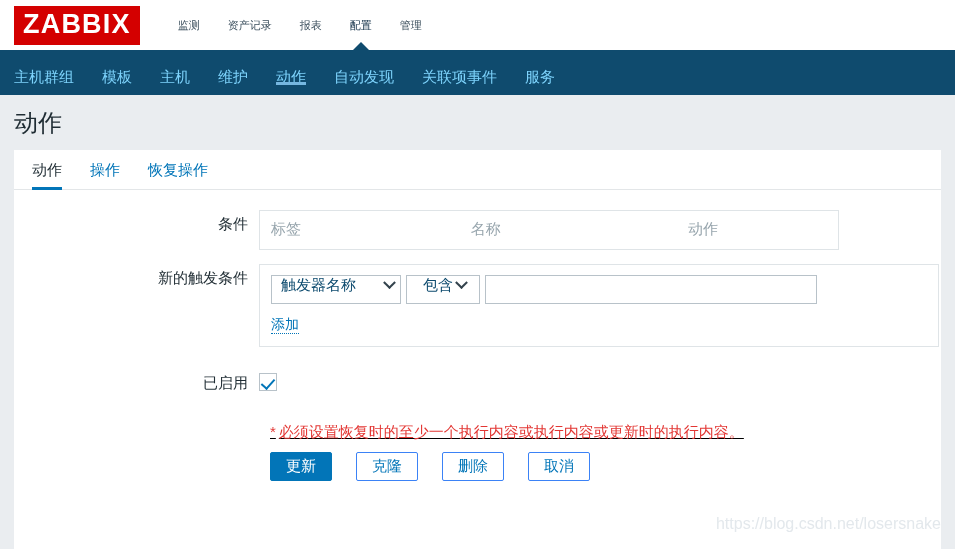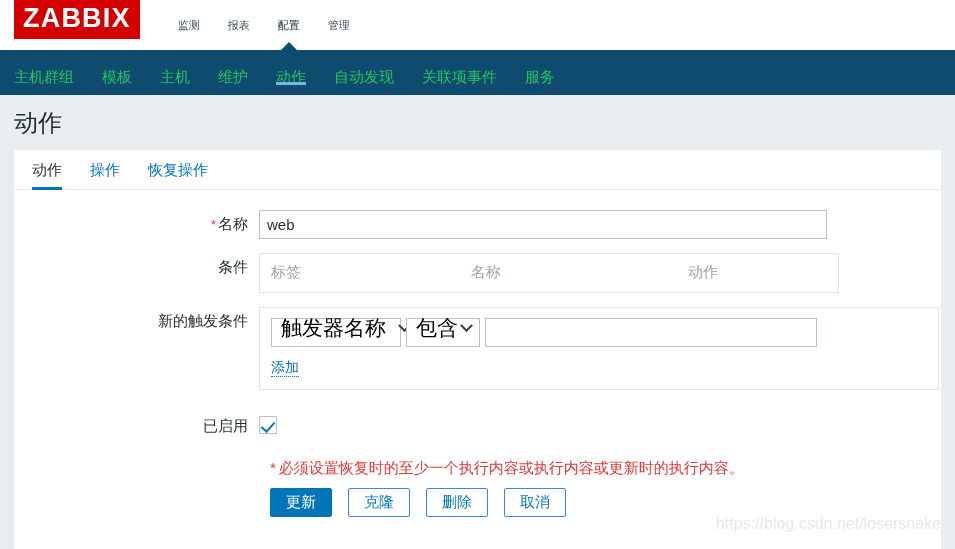--- a/index.html
+++ b/index.html
@@ -10,21 +10,21 @@
     background: #eaedf0;
     font-family: "Liberation Sans", "DejaVu Sans", sans-serif;
   }
 
   
   .top-header {
     position: relative;
     height: 50px;
     background: #ffffff;
     display: flex;
-    align-items: flex-start;
+    align-items: center;
     padding-left: 14px;
   }
   .logo {
     background: #d40000;
     color: #ffffff;
     font-size: 27px;
     font-weight: 700;
     letter-spacing: 1.2px;
     line-height: 1;
     padding: 5px 9px 7px 9px;
@@ -61,21 +61,21 @@
   
   .sub-nav {
     height: 45px;
     background: #0f4b6e;
     display: flex;
     align-items: center;
     padding-left: 14px;
   }
   .sub-nav-item {
     font-size: 15px;
-    color: #22c55e;
+    color: #7dd3fc;
     margin-right: 28px;
     position: relative;
     height: 37px;
     line-height: 45px;
     cursor: pointer;
     white-space: nowrap;
   }
   .sub-nav-item.active::after {
     content: "";
     position: absolute;
@@ -201,32 +201,32 @@
   }
   .newcond-line {
     display: flex;
     align-items: center;
     gap: 5px;
   }
   .select-box {
     height: 29px;
     border: 1px solid #b8c2c9;
     background: #ffffff;
-    font-size: 21px;
-    color: #000000;
+    font-size: 15px;
+    color: #0c4a6e;
     display: inline-flex;
     align-items: center;
     padding: 0 6px 8px 9px;
     cursor: pointer;
     position: relative;
     white-space: nowrap;
     gap: 14px;
   }
   .select-box.w1 { width: 130px; justify-content: space-between; }
-  .select-box.w2 { width: 74px; justify-content: flex-start; gap: 4px; }
+  .select-box.w2 { width: 74px; justify-content: center; gap: 4px; }
   .chev {
     display: inline-block;
     width: 9px; height: 9px;
     border-right: 2px solid #33424c;
     border-bottom: 2px solid #33424c;
     transform: rotate(45deg) translate(-2px,-2px);
     flex: 0 0 auto;
   }
   .cond-value-input {
     width: 332px;
@@ -264,36 +264,37 @@
     left: 4px; top: 2px;
     width: 6px; height: 11px;
     border-right: 2.5px solid #0275b8;
     border-bottom: 2.5px solid #0275b8;
     transform: rotate(42deg);
   }
 
   
   .warning-row {
     display: flex;
-    margin-top: 20px;
+    margin-top: 27px;
     margin-bottom: 11px;
+    text-decoration: underline;
   }
   .warning-spacer { flex: 0 0 256px; }
   .warning-text {
     font-size: 15px;
     color: #e33734;
     line-height: 1.3;
   }
   .warning-text .star { margin-right: 3px; }
 
   
   .btn-row {
     display: flex;
     margin-left: 256px;
-    gap: 16px;
+    gap: 24px;
     padding-bottom: 20px;
   }
   .btn {
     height: 29px;
     min-width: 62px;
     font-size: 15px;
     border-radius: 2px;
     display: inline-flex;
     align-items: center;
     justify-content: center;
@@ -327,20 +328,21 @@
 </style>
 </head>
 <body>
 
 <div class="page-wrap">
 
   <div class="top-header">
     <div class="logo">ZABBIX</div>
     <div class="top-menu">
       <div class="top-menu-item">监测</div>
+      <div class="top-menu-item">资产记录</div>
       <div class="top-menu-item">报表</div>
       <div class="top-menu-item active">配置</div>
       <div class="top-menu-item">管理</div>
     </div>
   </div>
 
   <div class="sub-nav">
     <div class="sub-nav-item">主机群组</div>
     <div class="sub-nav-item">模板</div>
     <div class="sub-nav-item">主机</div>
@@ -358,28 +360,20 @@
   <div class="content-card">
 
     <div class="tabs">
       <div class="tab active">动作</div>
       <div class="tab">操作</div>
       <div class="tab">恢复操作</div>
     </div>
 
     <div class="form">
 
-      <div class="form-row">
-        <div class="form-label">
-          <span class="req-star">*</span><span>名称</span>
-        </div>
-        <div class="form-field">
-          <input class="text-input" type="text" value="web" style="">
-        </div>
-      </div>
 
       <div class="form-row">
         <div class="form-label">条件</div>
         <div class="form-field">
           <div class="cond-table">
             <div class="cond-head">
               <div class="cond-col c1">标签</div>
               <div class="cond-col c2">名称</div>
               <div class="cond-col c3">动作</div>
             </div>

